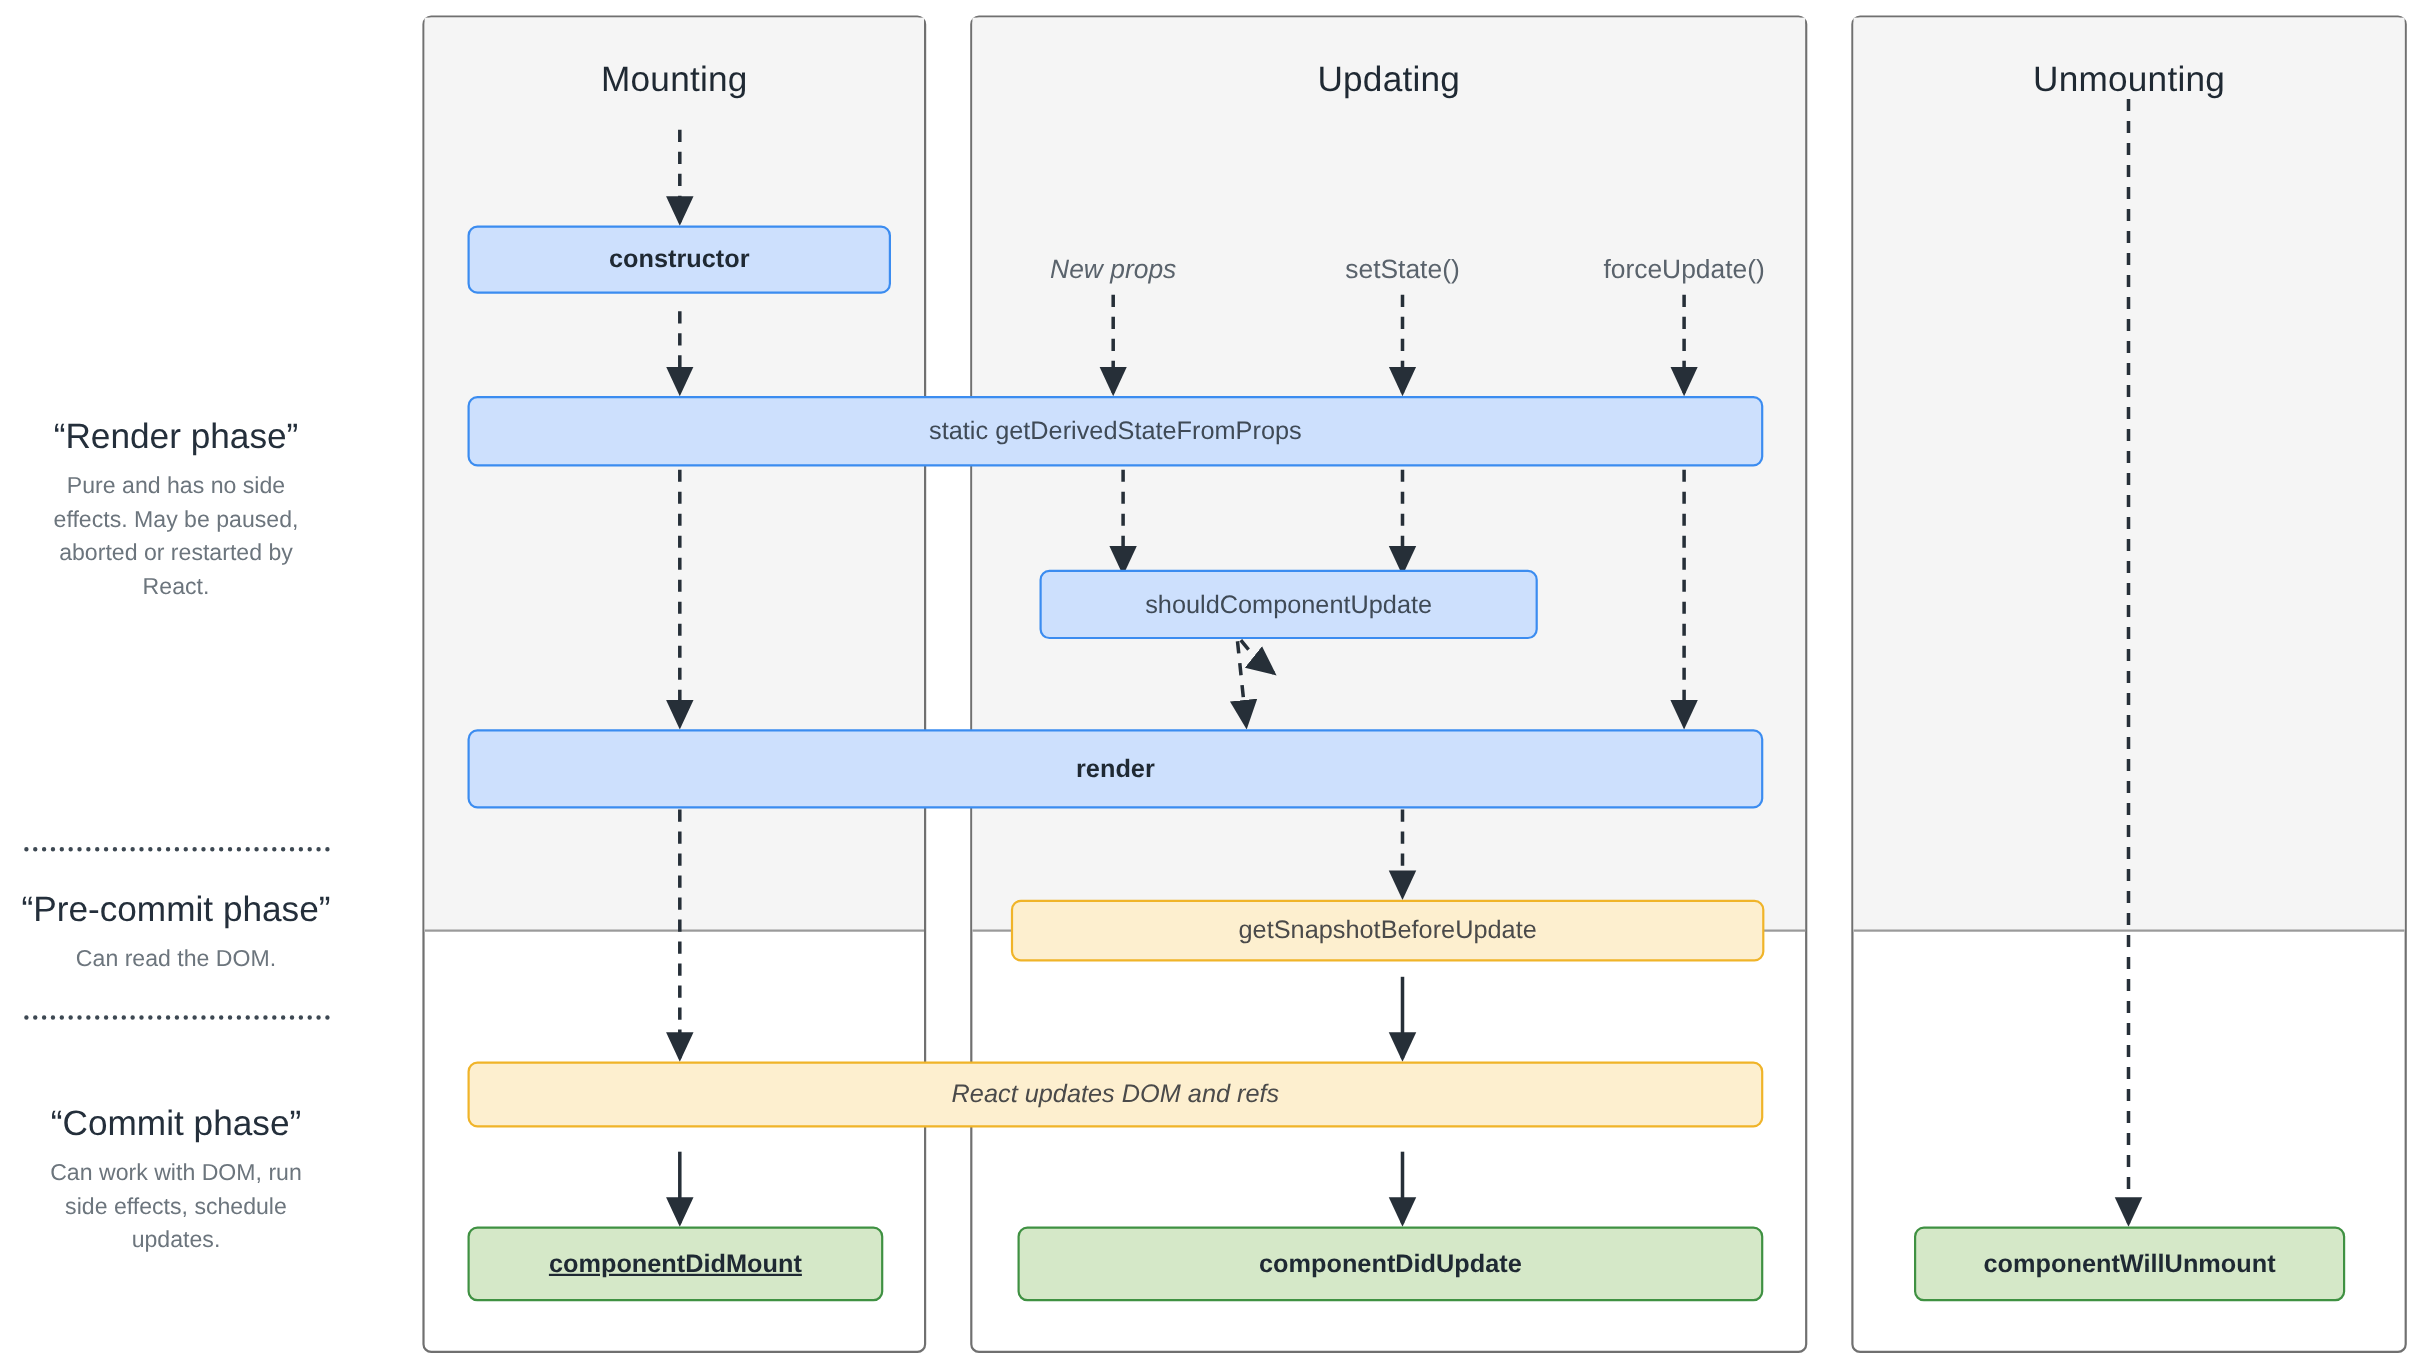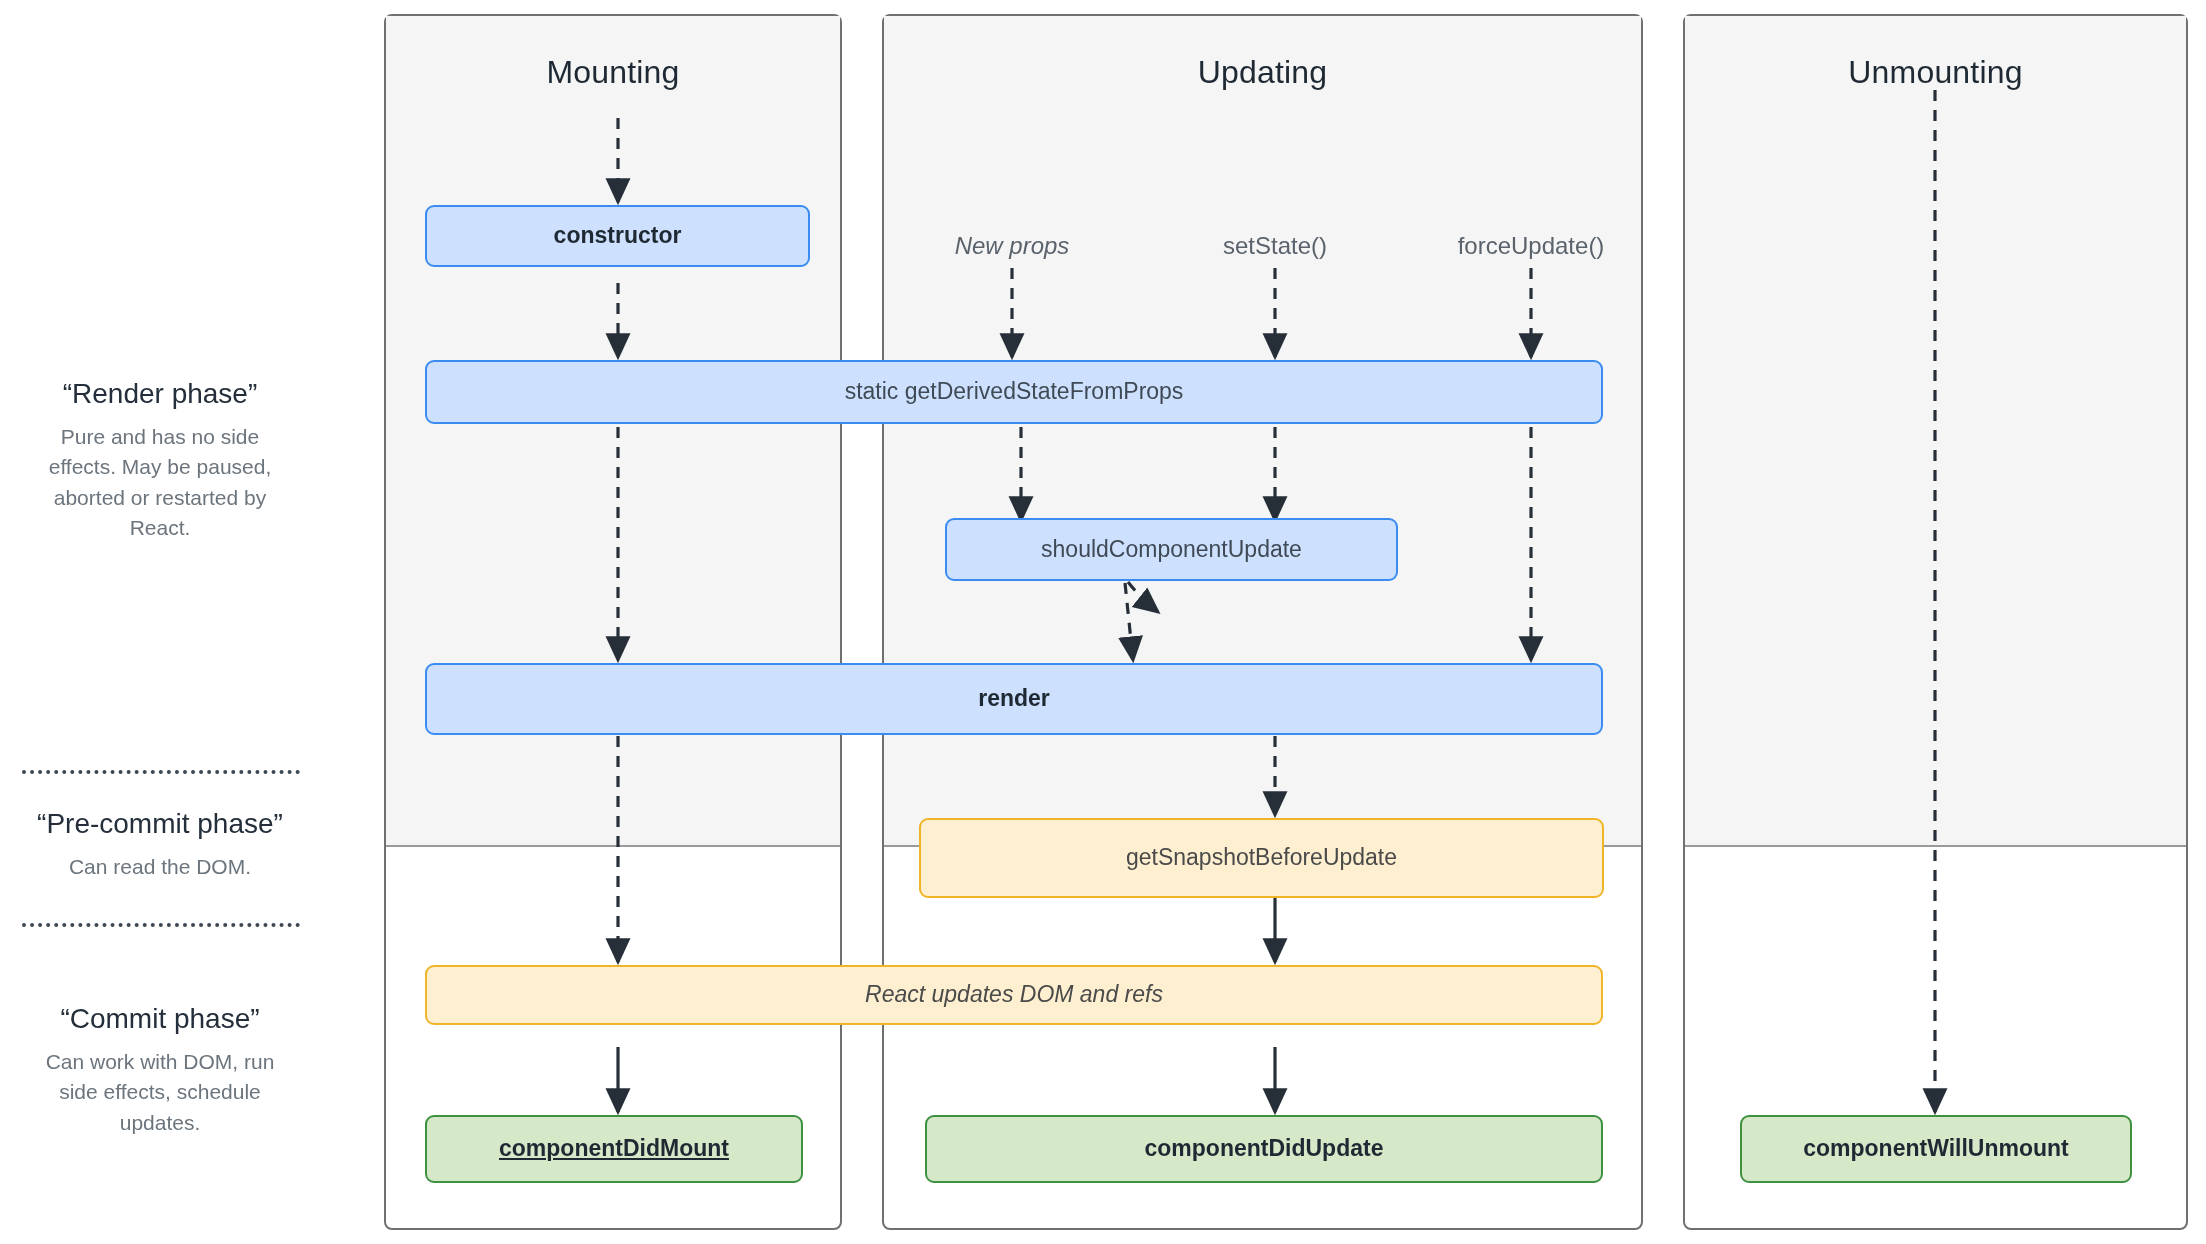--- a/index.html
+++ b/index.html
@@ -49,21 +49,21 @@
   }
 
   
   .legend-block {
     position: absolute;
     text-align: center;
     width: 300px;
     left: 10px;
   }
   .legend-title {
-    font-size: 28px;
+    font-size: 32px;
     color: #242f3b;
     font-weight: 400;
     line-height: 1.35;
     white-space: nowrap;
   }
   .legend-body {
     font-size: 21px;
     color: #6c757d;
     line-height: 1.45;
     margin-top: 9px;
@@ -205,21 +205,21 @@
   <div class="trigger-label" style="left:1531px; top:232px;">forceUpdate()</div>
 
   <div class="lc-box lc-blue bold" style="left:425px; top:205px; width:385px; height:62px;">constructor</div>
 
   <div class="lc-box lc-blue" style="left:425px; top:360px; width:1178px; height:64px;">static getDerivedStateFromProps</div>
 
   <div class="lc-box lc-blue" style="left:925px; top:518px; width:453px; height:63px;margin-left:20px;">shouldComponentUpdate</div>
 
   <div class="lc-box lc-blue bold" style="left:425px; top:663px; width:1178px; height:72px;">render</div>
 
-  <div class="lc-box lc-yellow" style="left:919px; top:818px; width:685px; height:80px;">getSnapshotBeforeUpdate</div>
+  <div class="lc-box lc-yellow" style="left:919px; top:818px; width:685px; height:56px;">getSnapshotBeforeUpdate</div>
 
   <div class="lc-box lc-yellow ital" style="left:425px; top:965px; width:1178px; height:60px;">React updates DOM and refs</div>
 
   <div class="lc-box lc-green bold" style="left:425px; top:1115px; width:378px; height:68px;text-decoration:underline;">componentDidMount</div>
 
   <div class="lc-box lc-green bold" style="left:925px; top:1115px; width:678px; height:68px;">componentDidUpdate</div>
 
   <div class="lc-box lc-green bold" style="left:1740px; top:1115px; width:392px; height:68px;">componentWillUnmount</div>
 
 </div>

